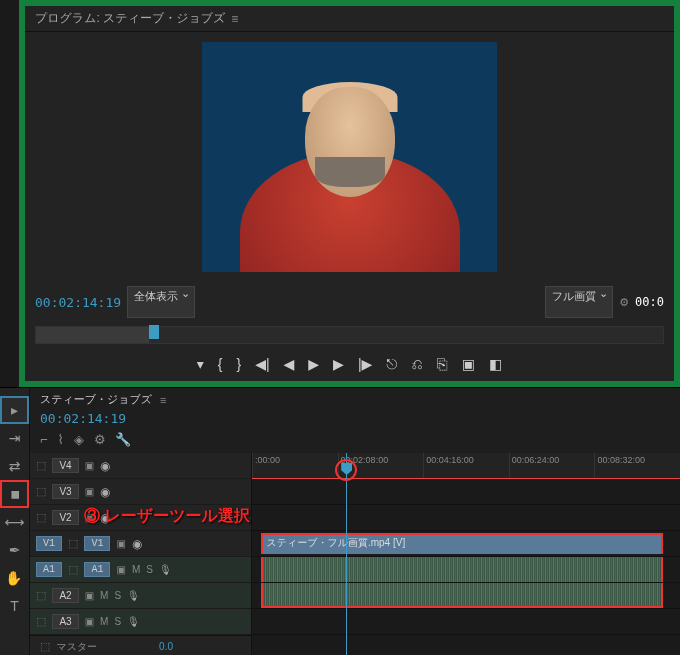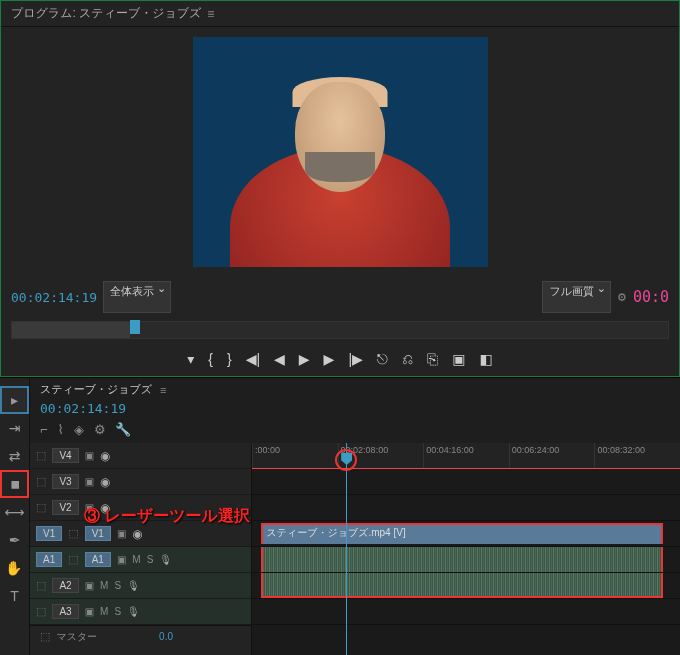--- a/index.html
+++ b/index.html
@@ -7,21 +7,21 @@
   background: #1a1a1a;
   color: #ccc;
   font-family: -apple-system, "Hiragino Sans", sans-serif;
   font-size: 11px;
   width: 680px;
   height: 655px;
   overflow: hidden;
 }
 
 
-.program-panel { background: #232323; border: 1px solid #15803d; }
+.program-panel { background: #232323; border: 6px solid #15803d; margin-left: 19px; }
 .panel-header {
   display: flex; align-items: center; padding: 4px 10px;
   border-bottom: 1px solid #111; font-size: 12px; color: #aaa;
 }
 .panel-header .menu-icon { margin-left: 6px; color: #888; }
 
 .video-area {
   display: flex; justify-content: center; align-items: center;
   padding: 10px 0;
 }
@@ -120,21 +120,21 @@
 .track-row {
   height: 26px; display: flex; align-items: center; gap: 6px;
   padding: 0 6px; border-bottom: 1px solid #1a1a1a; font-size: 10px;
 }
 .track-row.audio { background: #26302a; }
 .lock { color: #777; font-size: 11px; }
 .track-label {
   background: #353535; color: #ccc; padding: 1px 6px;
   border: 1px solid #444; min-width: 24px; text-align: center;
 }
-.track-label.sel { background: #4a6a85; border-color: #5a80a0; }
+.track-label.sel { background: #4a6a85; border-color: #5a80a0; font-family: Liberation Mono, monospace; }
 .tgl { color: #888; font-size: 10px; }
 .eye { color: #aaa; font-size: 12px; }
 .mic { color: #aaa; }
 
 .track-content { flex: 1; position: relative; background: #1a1a1a; }
 .ruler {
   height: 26px; background: #232323; display: flex;
   border-bottom: 1px solid #ef4444; font-size: 9px; color: #888;
 }
 .ruler-tick { width: 25%; padding: 2px 0 0 2px; border-left: 1px solid #333; }
@@ -182,21 +182,21 @@
 .master-val { color: #3d9cc4; margin-left: auto; margin-right: 68px;}
 
 
 .annot {
   position: absolute; color: #ff2020; font-weight: bold;
   font-size: 16px; text-shadow: 1px 1px 2px #000;
   z-index: 20; white-space: nowrap; margin-left: 48px;
 }
 .annot.a3 { left: 36px; top: 506px; }
 
-.right-tc { color: #ec4899; font-family: monospace; font-size: 15px; }
+.right-tc { color: #ffffff; font-family: monospace; font-size: 12px; }
 </style>
 </head>
 <body>
 
 <div class="program-panel">
   <div class="panel-header">
     <span>プログラム: スティーブ・ジョブズ</span>
     <span class="menu-icon">≡</span>
   </div>
 
@@ -334,21 +334,21 @@
           <div class="ruler-tick">00:04:16:00</div>
           <div class="ruler-tick">00:06:24:00</div>
           <div class="ruler-tick">00:08:32:00</div>
         </div>
         <div class="playhead"></div>
         <div class="playhead-marker"></div>
 
         <div class="clip-row"></div>
         <div class="clip-row"></div>
         <div class="clip-row">
-          <div class="video-clip">スティーブ・ジョブズ.mp4 [V]</div>
+          <div class="video-clip">スティーブ・フル画質.mp4 [V]</div>
         </div>
         <div class="clip-row">
           <div class="audio-clip br1"></div>
         </div>
         <div class="clip-row">
           <div class="audio-clip br2"></div>
         </div>
         <div class="clip-row"></div>
       </div>
     </div>

